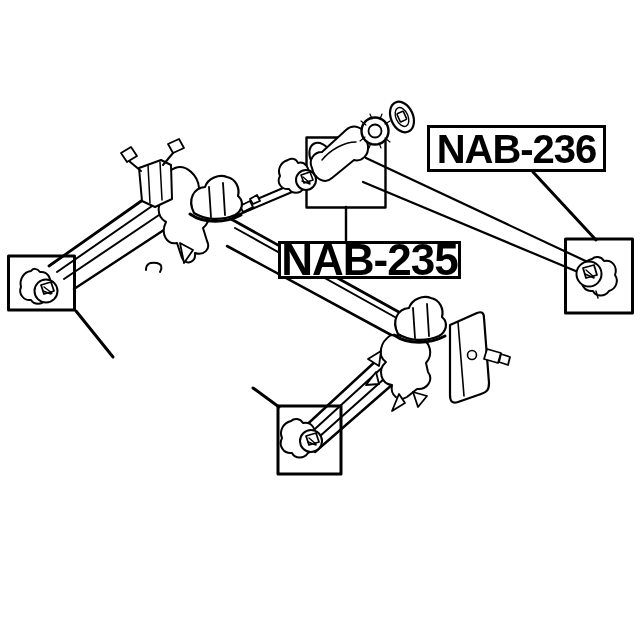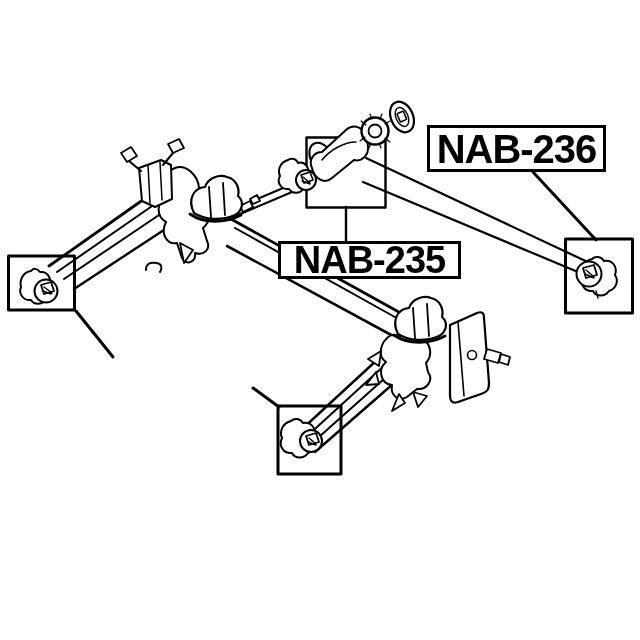--- a/index.html
+++ b/index.html
@@ -10,21 +10,21 @@
   .stage svg{position:absolute;left:0;top:0;}
   .ln{stroke:#000;fill:none;stroke-linecap:round;stroke-linejoin:round;}
   .wh{stroke:#000;fill:#fff;stroke-linejoin:round;}
   .part-label{
     position:absolute;box-sizing:border-box;background:#fff;
     border:3.5px solid #000;display:flex;align-items:center;justify-content:center;
     font-weight:700;font-size:40px;line-height:1;letter-spacing:-1px;color:#000;
     white-space:nowrap;
   }
   .lbl-236{left:427px;top:125px;width:179px;height:47px;}
-  .lbl-235{left:278px;top:241px;width:183px;height:38px;font-size:38px;}
+  .lbl-235{left:278px;top:241px;width:183px;height:38px;font-size:44px;}
   .lbl-234{left:67px;top:356px;width:185px;height:46px;}
 </style>
 </head>
 <body>
 
 <div class="stage">
 <svg width="640" height="640" viewBox="0 0 640 640">
 
   <g>
     <path class="ln" stroke-width="2.8" d="M147,197 L49,266"></path>

